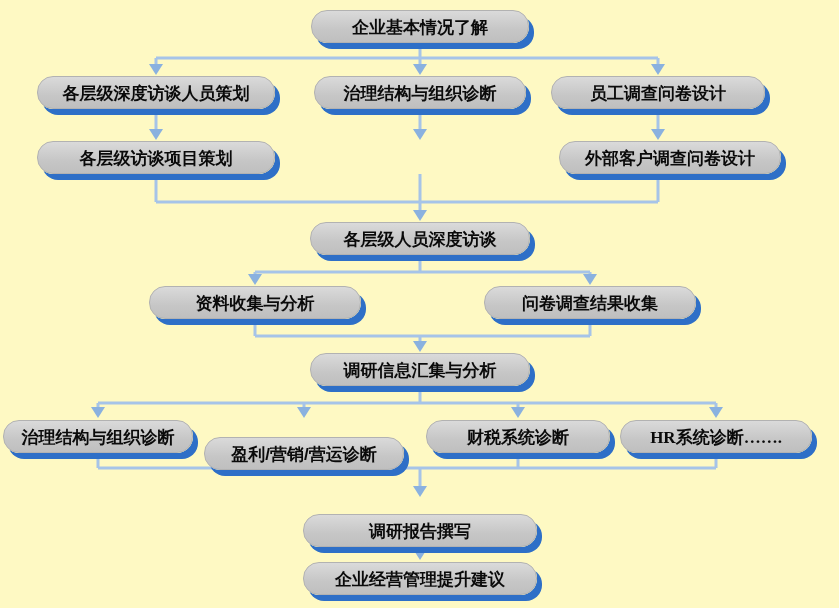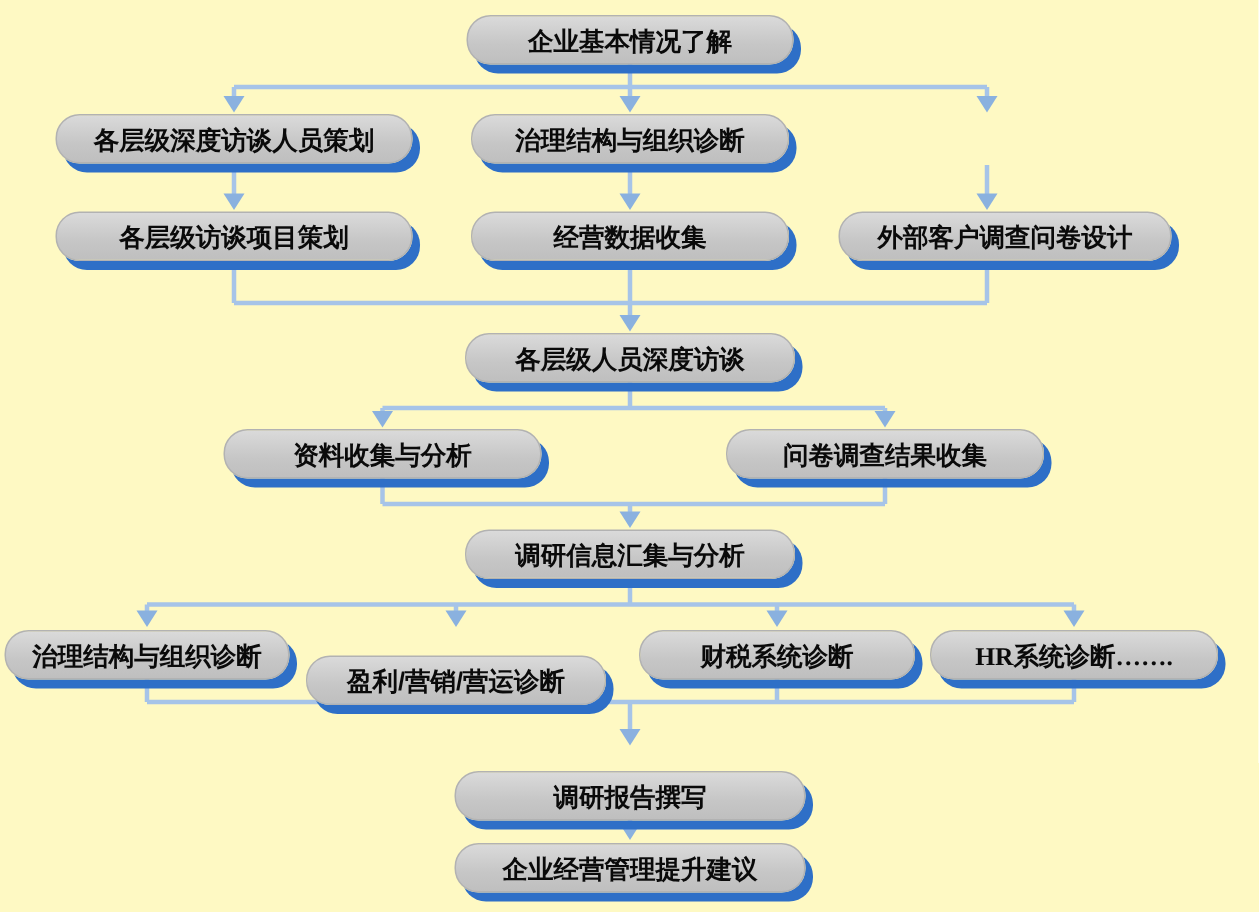--- a/index.html
+++ b/index.html
@@ -85,23 +85,23 @@
     <g>
       <path class="line" d="M420 531 V551"></path>
       <polygon class="arrow" points="413,549 427,549 420,560"></polygon>
     </g>
   </svg>
 
   <div class="node" style="left:311px; top:10px; width:218px;">企业基本情况了解</div>
 
   <div class="node" style="left:37px; top:76px; width:238px;">各层级深度访谈人员策划</div>
   <div class="node" style="left:314px; top:76px; width:212px;">治理结构与组织诊断</div>
+  <div class="node" style="left:551px; top:76px; width:214px;">员工调查问卷设计</div>
 
   <div class="node" style="left:37px; top:141px; width:238px;">各层级访谈项目策划</div>
-  <div class="node" style="left:314px; top:141px; width:212px;">经营数据收集</div>
   <div class="node" style="left:559px; top:141px; width:222px;">外部客户调查问卷设计</div>
 
   <div class="node" style="left:310px; top:222px; width:220px;">各层级人员深度访谈</div>
 
   <div class="node" style="left:149px; top:286px; width:212px;">资料收集与分析</div>
   <div class="node" style="left:484px; top:286px; width:212px;">问卷调查结果收集</div>
 
   <div class="node" style="left:310px; top:353px; width:220px;">调研信息汇集与分析</div>
 
   <div class="node" style="left:3px; top:420px; width:190px;text-align:center;">治理结构与组织诊断</div>

